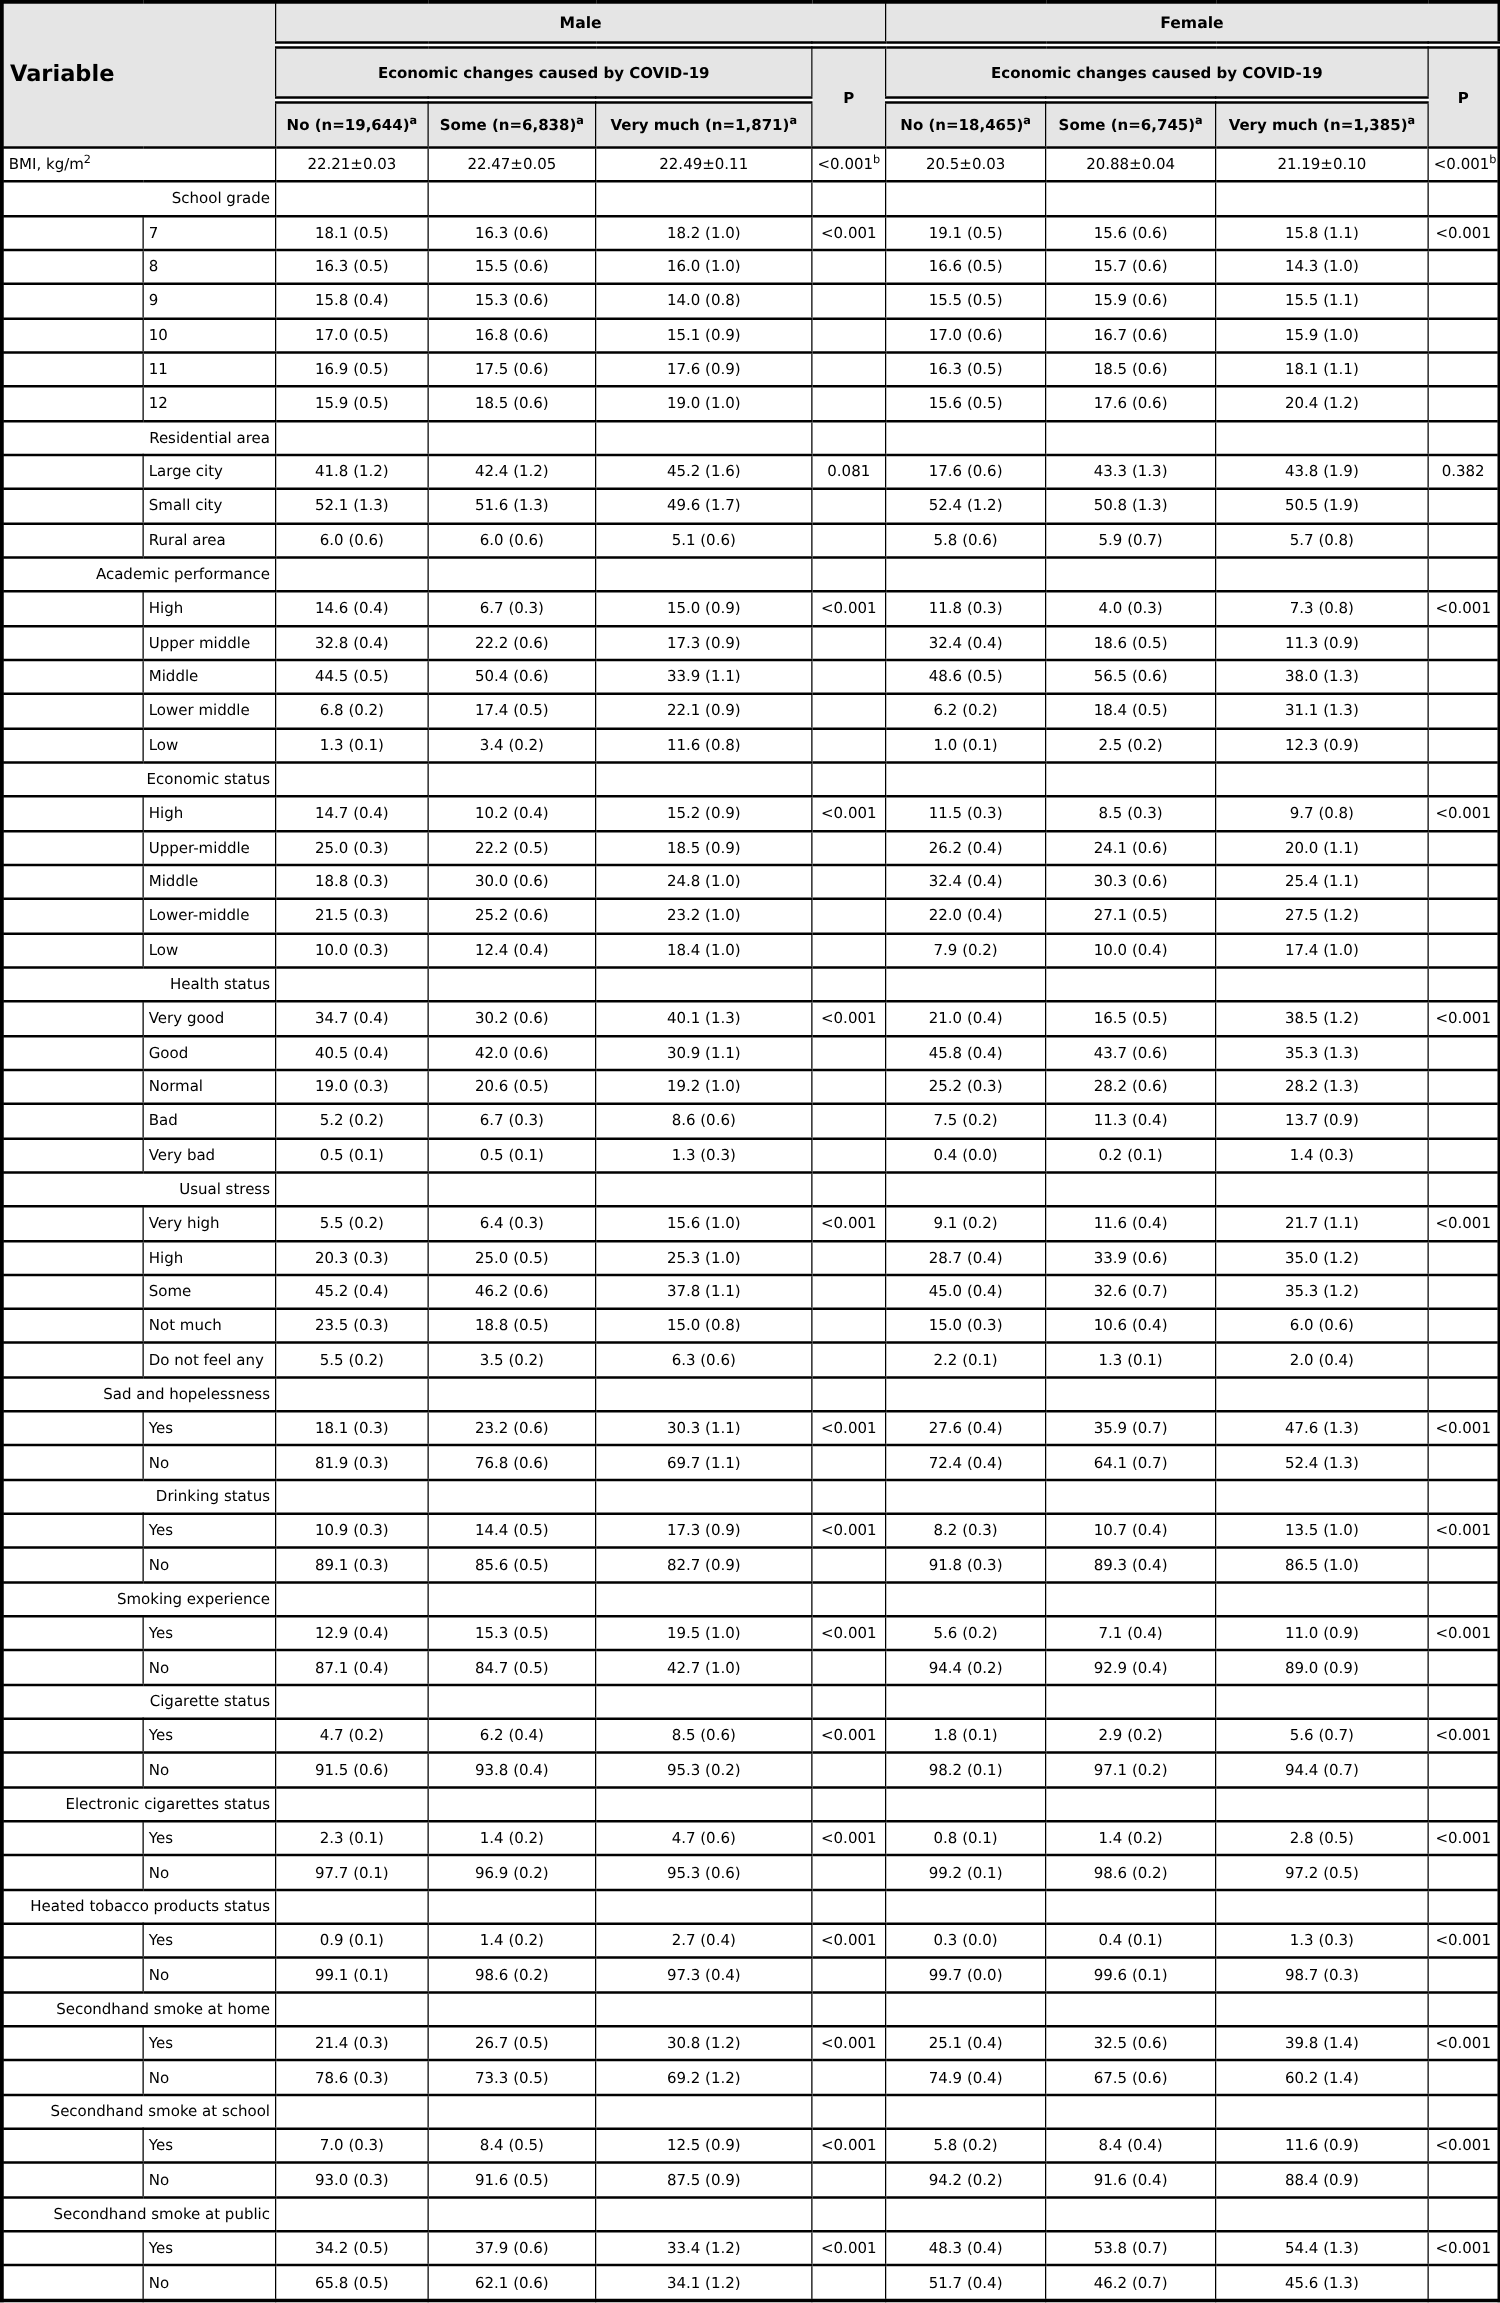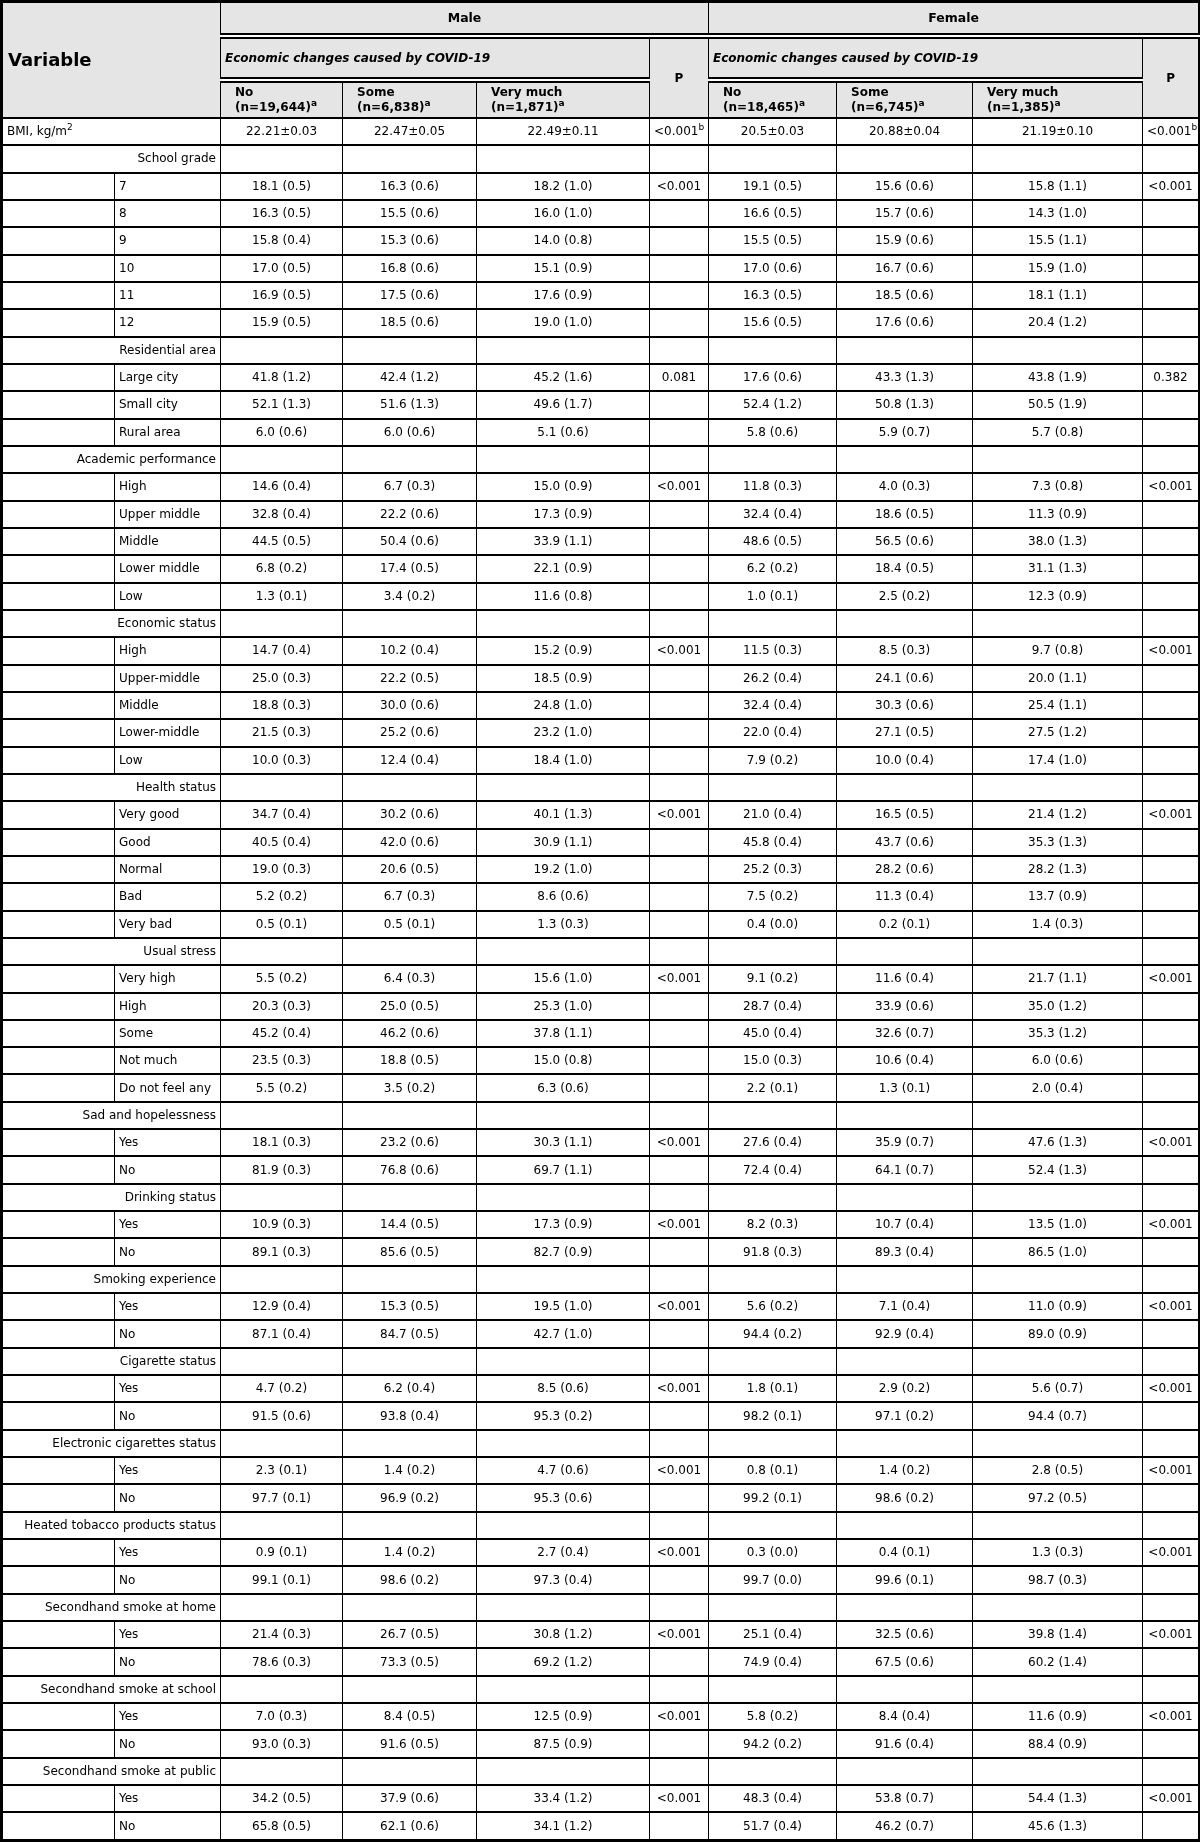--- a/index.html
+++ b/index.html
@@ -3,23 +3,23 @@
 <meta charset="utf-8">
 <style>
   html,body{margin:0;padding:0;background:#fff;}
   body{width:1200px;font-family:"DejaVu Sans","Liberation Sans",sans-serif;color:#000;}
   table{border-collapse:collapse;table-layout:fixed;width:1200px;height:1842px;border:3px solid #000;}
   th,td{border:1px solid #000;border-top-width:2px;border-bottom-width:2px;overflow:hidden;
         padding:2px 4px;font-size:12px;line-height:1.25;vertical-align:middle;}
   thead th{background:#e5e5e5;font-weight:bold;}
   th.var-head{text-align:left;padding-left:5px;font-size:18px;}
   th.group-head{text-align:center;border-bottom:6px double #000;font-size:12.5px;height:26px;}
-  th.sub-head{text-align:left;border-bottom:6px double #000;height:34px;font-style:italic;}
+  th.sub-head{text-align:center;border-bottom:6px double #000;height:34px;}
   th.p-head{text-align:center;}
-  th.col-head{text-align:left;height:30px;padding:2px 14px;}
+  th.col-head{text-align:center;height:30px;padding:2px 2px;}
   td.indent{}
   td.row-label{text-align:left;}
   td.section-label{text-align:right;}
   td.val,td.pval{text-align:center;}
   sup{font-size:9px;line-height:0;}
 </style>
 </head>
 <body>
 
 <table>
@@ -353,21 +353,21 @@
       </tr>
       <tr>
         <td class="indent" colspan="1"></td>
         <td class="row-label" colspan="1">Very good</td>
         <td class="val" colspan="1">34.7 (0.4)</td>
         <td class="val" colspan="1">30.2 (0.6)</td>
         <td class="val" colspan="1">40.1 (1.3)</td>
         <td class="pval" colspan="1">&lt;0.001</td>
         <td class="val" colspan="1">21.0 (0.4)</td>
         <td class="val" colspan="1">16.5 (0.5)</td>
-        <td class="val" colspan="1">21.4 (1.2)</td>
+        <td class="val" colspan="1">38.5 (1.2)</td>
         <td class="pval" colspan="1">&lt;0.001</td>
       </tr>
       <tr>
         <td class="indent" colspan="1"></td>
         <td class="row-label" colspan="1">Good</td>
         <td class="val" colspan="1">40.5 (0.4)</td>
         <td class="val" colspan="1">42.0 (0.6)</td>
         <td class="val" colspan="1">30.9 (1.1)</td>
         <td class="pval" colspan="1"></td>
         <td class="val" colspan="1">45.8 (0.4)</td>

